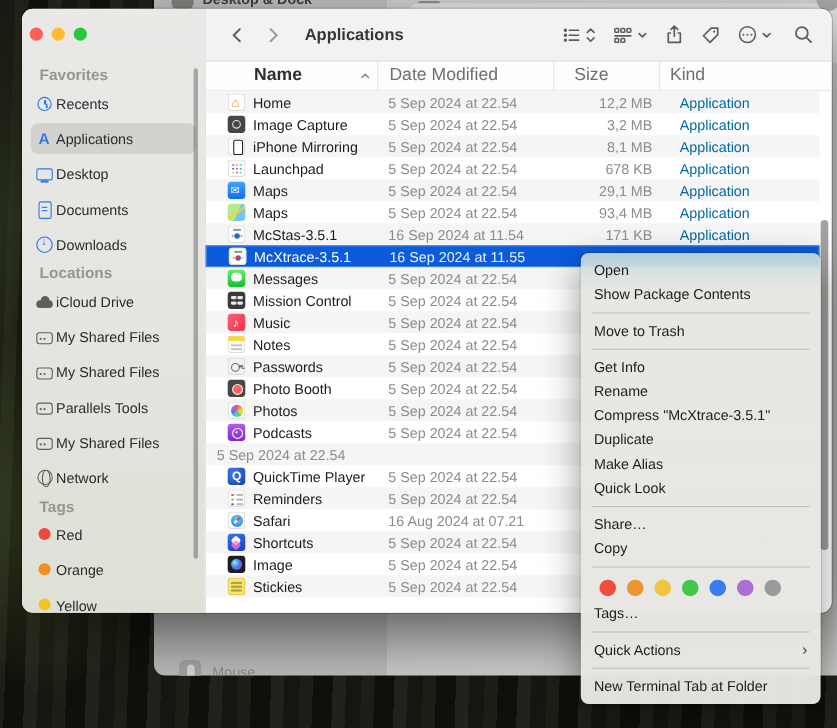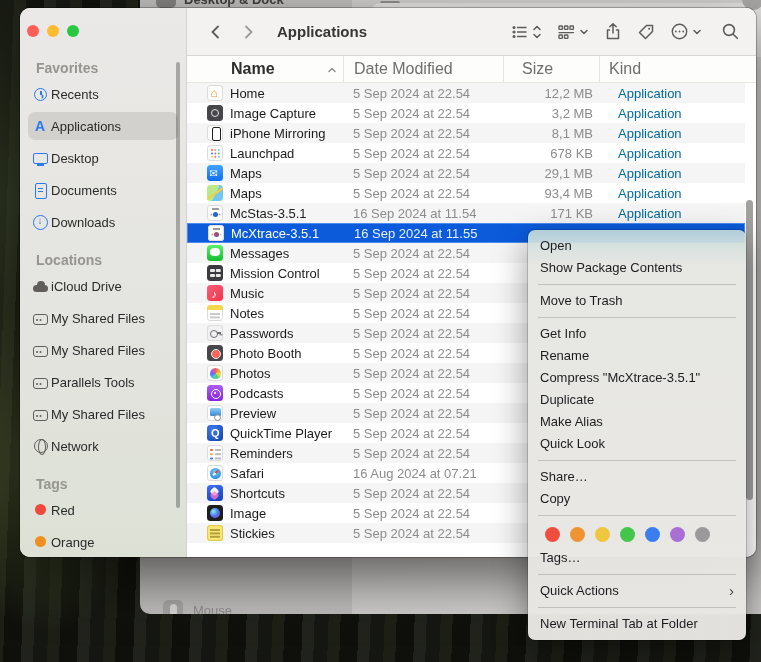--- a/index.html
+++ b/index.html
@@ -32,21 +32,21 @@
 
   
   .finder{position:absolute;left:20px;top:8px;width:736px;height:549px;border-radius:10px;z-index:2;
     box-shadow:0 22px 55px rgba(0,0,0,.55), 0 0 0 1px rgba(0,0,0,.25);overflow:hidden;background:#fff;}
   .sidebar{position:absolute;left:0;top:0;bottom:0;width:166px;
     background:linear-gradient(180deg,#eae9e7 0%,#e4e4e0 55%,#dde1d5 100%);padding-top:17px;}
   .traffic{display:flex;gap:8px;padding-left:7px;height:12px;}
   .tl{width:12px;height:12px;border-radius:50%;}
   .tl.red{background:#ff5f57;} .tl.yellow{background:#febc2e;} .tl.green{background:#28c840;}
   .section-title{margin:23px 0 2px 16px;font-size:14px;font-weight:700;color:#969590;}
-  .section-title.later{margin-top:16px;}
+  .section-title.later{margin-top:4px;}
   .side-item{height:28px;display:flex;align-items:center;margin:4px 8px;padding-left:4px;border-radius:7px;
     font-size:13px;color:#2b2b2b;gap:2px;}
   .side-item.selected{background:#d2d1ce;}
   .sicon{width:17px;height:17px;position:relative;flex:0 0 17px;color:var(--icon-blue);}
   
   [data-icon="recents"]::before{content:"";position:absolute;inset:2px;border:1.6px solid currentColor;border-radius:50%;}
   [data-icon="recents"]::after{content:"";position:absolute;left:8px;top:5px;width:1.6px;height:4.5px;background:currentColor;box-shadow:1.5px 3.5px 0 -0.2px currentColor;}
   [data-icon="applications"]::before{content:"A";position:absolute;left:3px;top:0px;font-size:14px;font-weight:700;color:currentColor;line-height:17px;}
   [data-icon="desktop"]::before{content:"";position:absolute;left:1px;top:3px;right:1px;height:9px;border:1.6px solid currentColor;border-radius:2px;}
   [data-icon="desktop"]::after{content:"";position:absolute;left:5px;bottom:1px;right:5px;height:1.6px;background:currentColor;}
@@ -534,24 +534,20 @@
             <span class="cell c-name" data-name="file-name-cell">
               <span class="ficon" data-name="file-icon" data-icon="podcasts"></span>
               <span data-name="file-name">Podcasts</span>
             </span>
             <span class="cell c-date" data-name="file-date-modified">5 Sep 2024 at 22.54</span>
             <span class="cell c-size" data-name="file-size"></span>
             <span class="cell c-kind" data-name="file-kind"></span>
           </div>
 
           <div class="frow" data-name="table-row">
-            <span class="cell c-name" data-name="file-name-cell">
-              <span class="ficon" data-name="file-icon" data-icon="preview"></span>
-              <span data-name="file-name">Preview</span>
-            </span>
             <span class="cell c-date" data-name="file-date-modified">5 Sep 2024 at 22.54</span>
             <span class="cell c-size" data-name="file-size"></span>
             <span class="cell c-kind" data-name="file-kind"></span>
           </div>
 
           <div class="frow" data-name="table-row">
             <span class="cell c-name" data-name="file-name-cell">
               <span class="ficon" data-name="file-icon" data-icon="quicktime"></span>
               <span data-name="file-name">QuickTime Player</span>
             </span>

